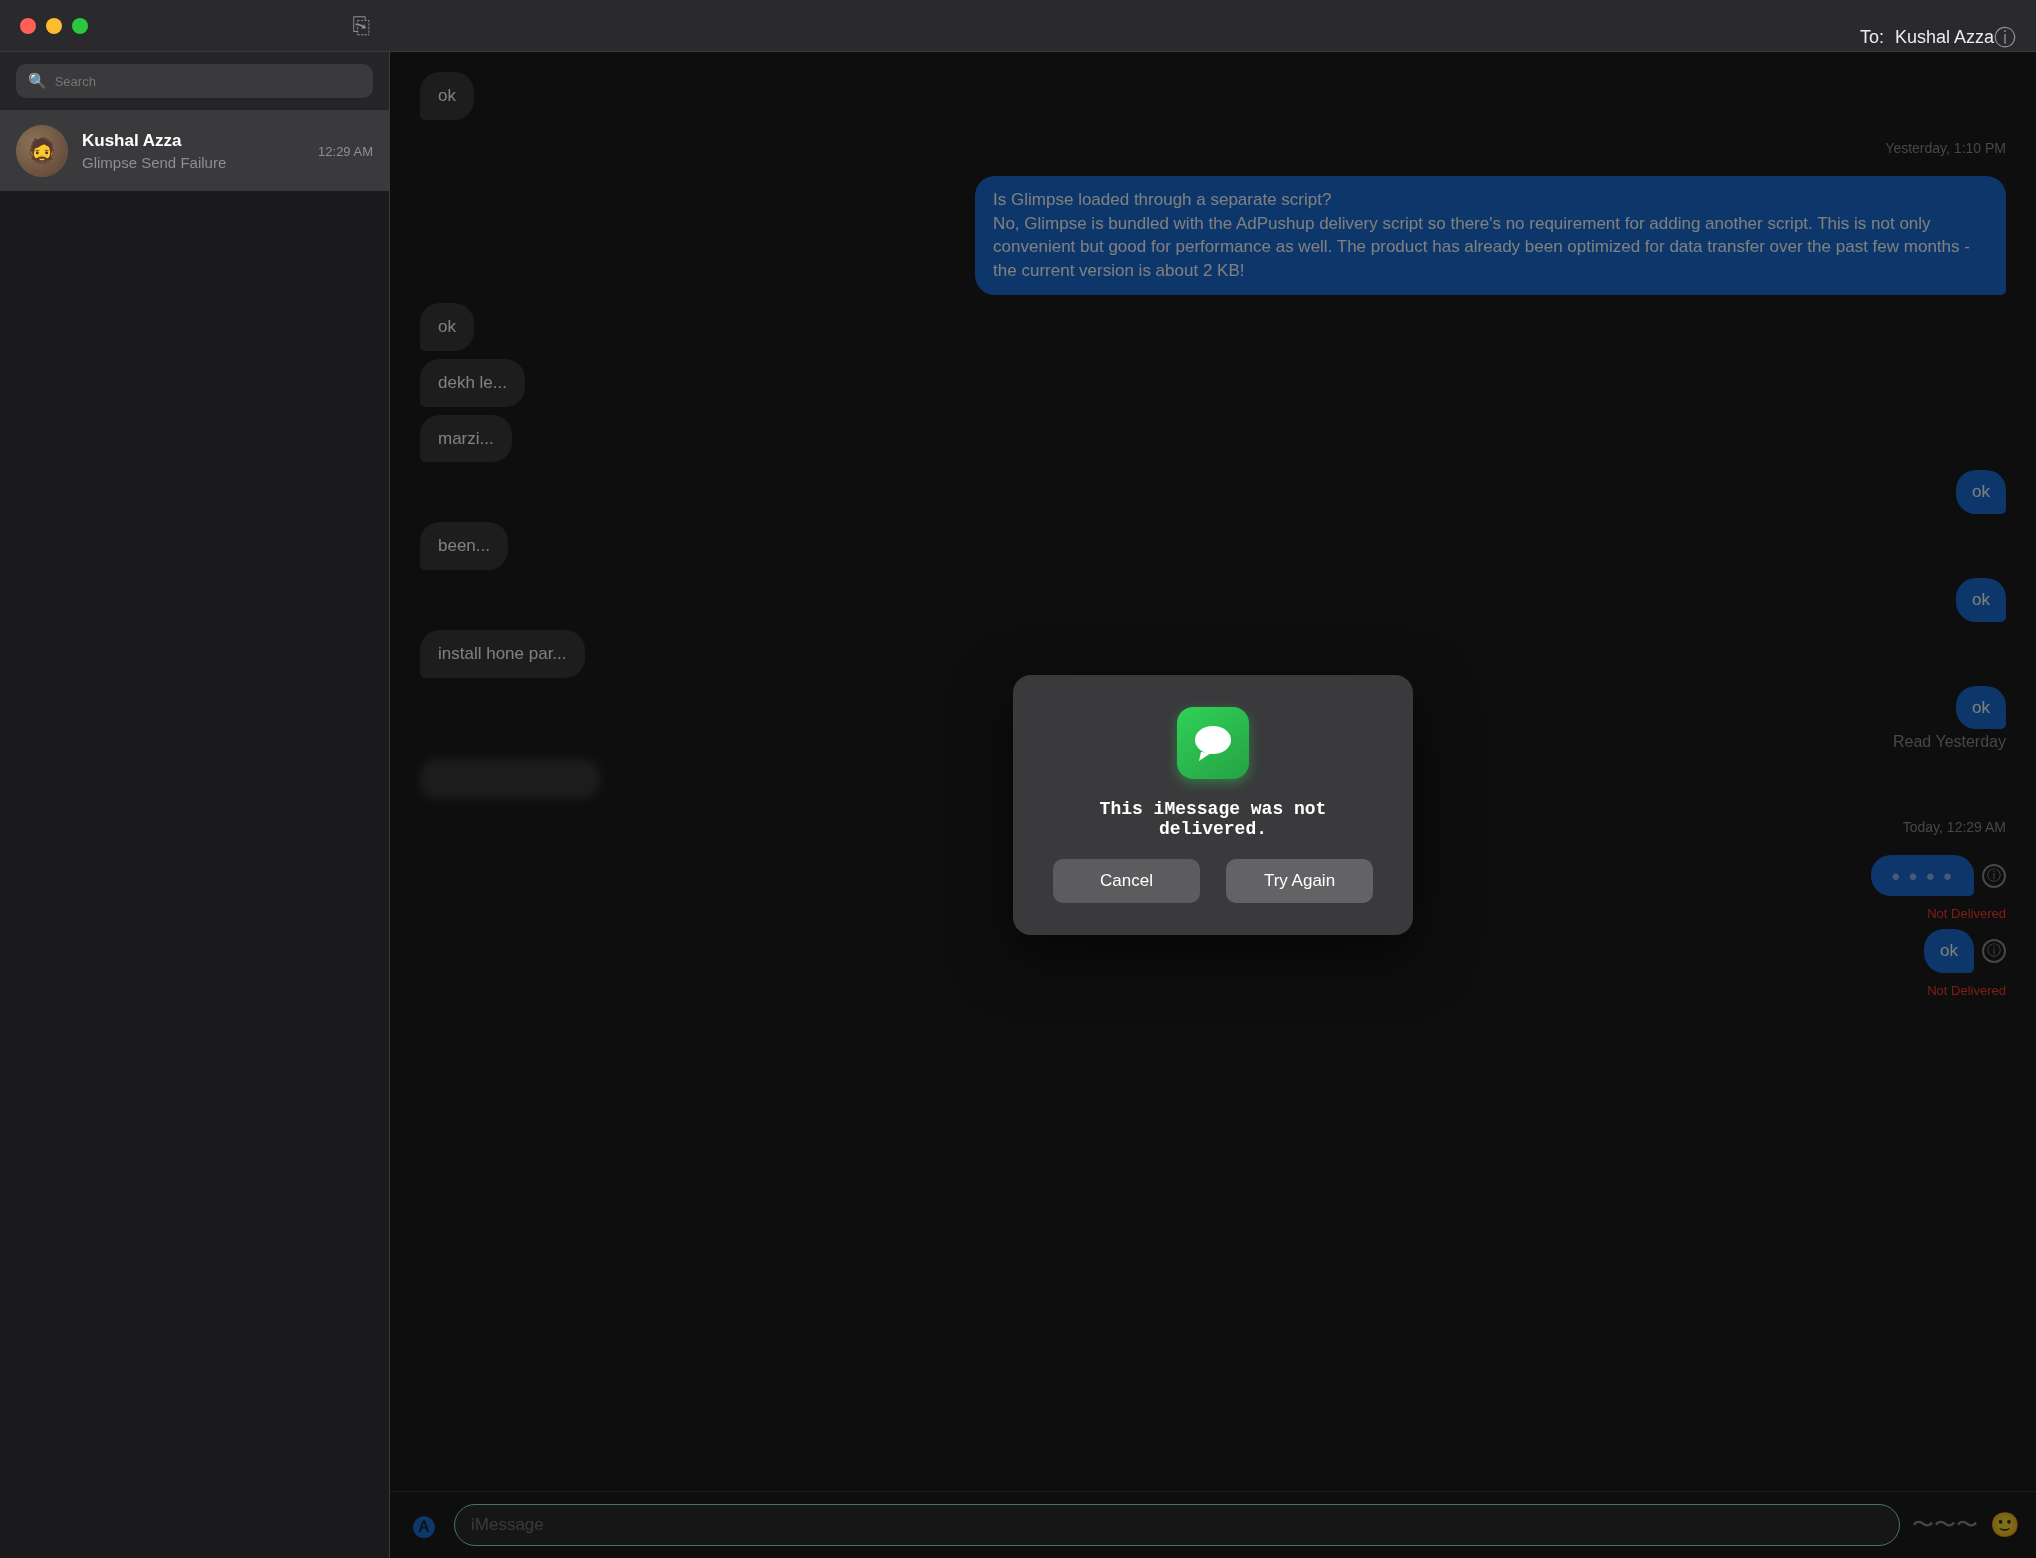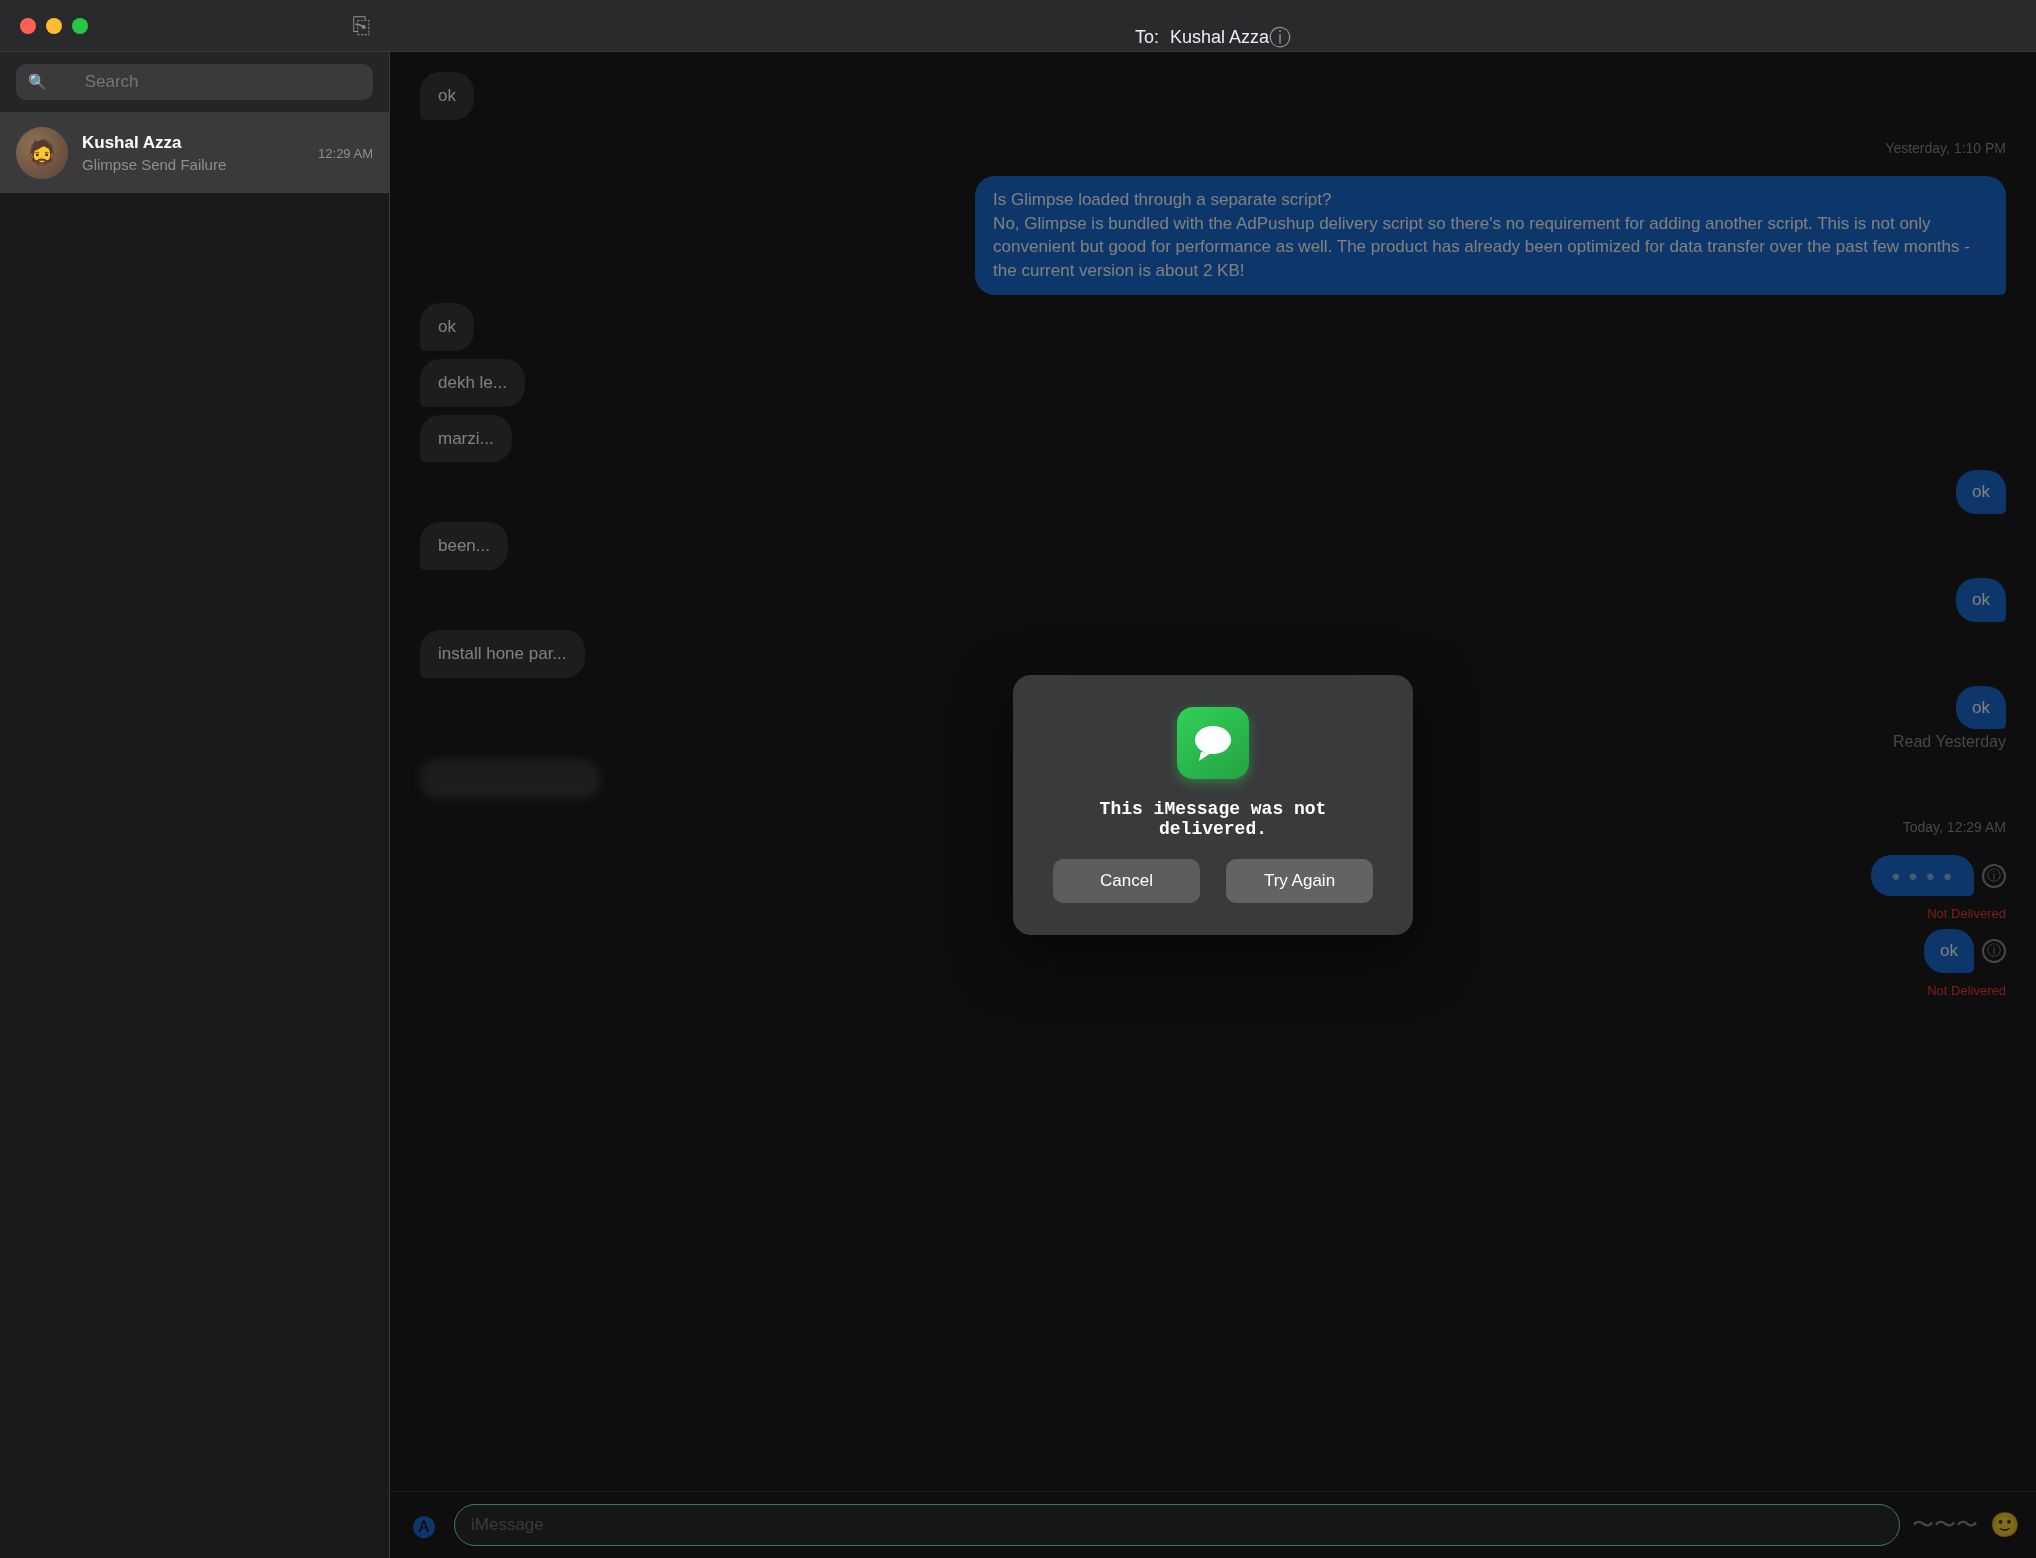--- a/index.html
+++ b/index.html
@@ -48,21 +48,21 @@
       color: #8e8e93;
       margin-right: 20px;
       font-size: 22px;
       cursor: pointer;
     }
 
     .title-bar-right {
       flex: 1;
       display: flex;
       align-items: center;
-      justify-content: center;
+      justify-content: flex-end;
       padding: 0 20px;
       margin-top: 24px;
     }
 
     .to-field {
       color: #ebebf5;
       font-size: 18px;
     }
 
     .info-btn {
@@ -104,23 +104,22 @@
     .search-icon-text {
       color: #8e8e93;
       font-size: 15px;
     }
 
     .search-input {
       background: transparent;
       border: none;
       outline: none;
       color: #8e8e93;
-      font-size: 17px;
+      font-size: 13px;
       width: 100%;
-      margin-left: 30px;
     }
 
     
     .contact-item {
       display: flex;
       align-items: center;
       padding: 14px 16px;
       background: #3a3a3c;
       cursor: pointer;
       gap: 14px;

